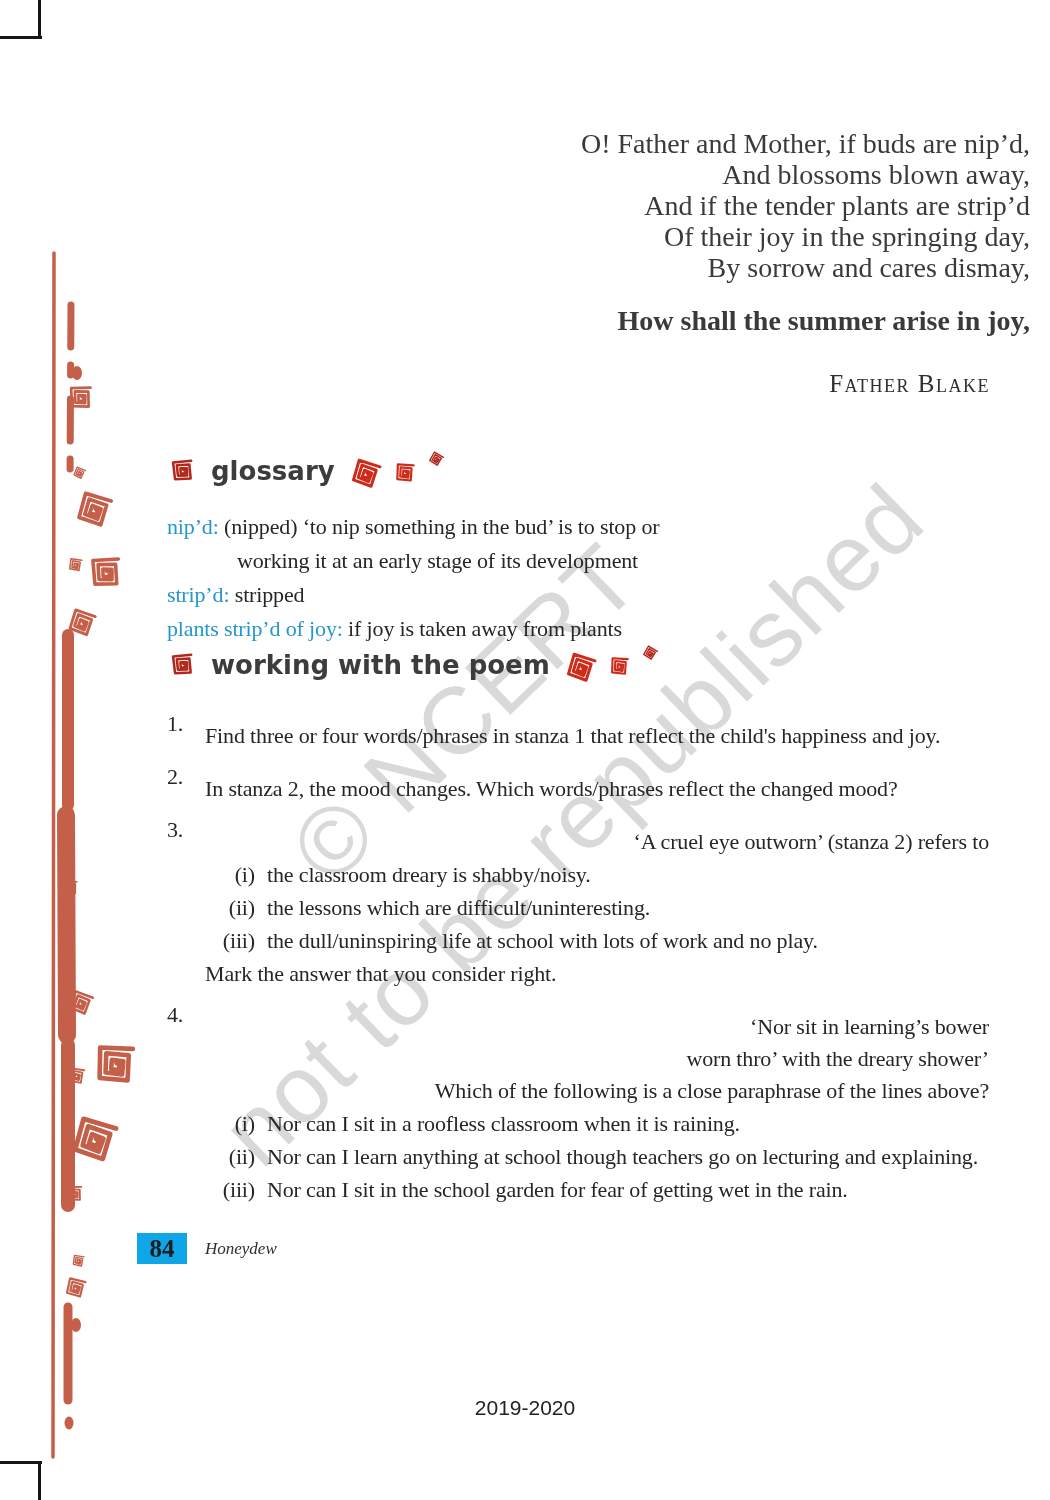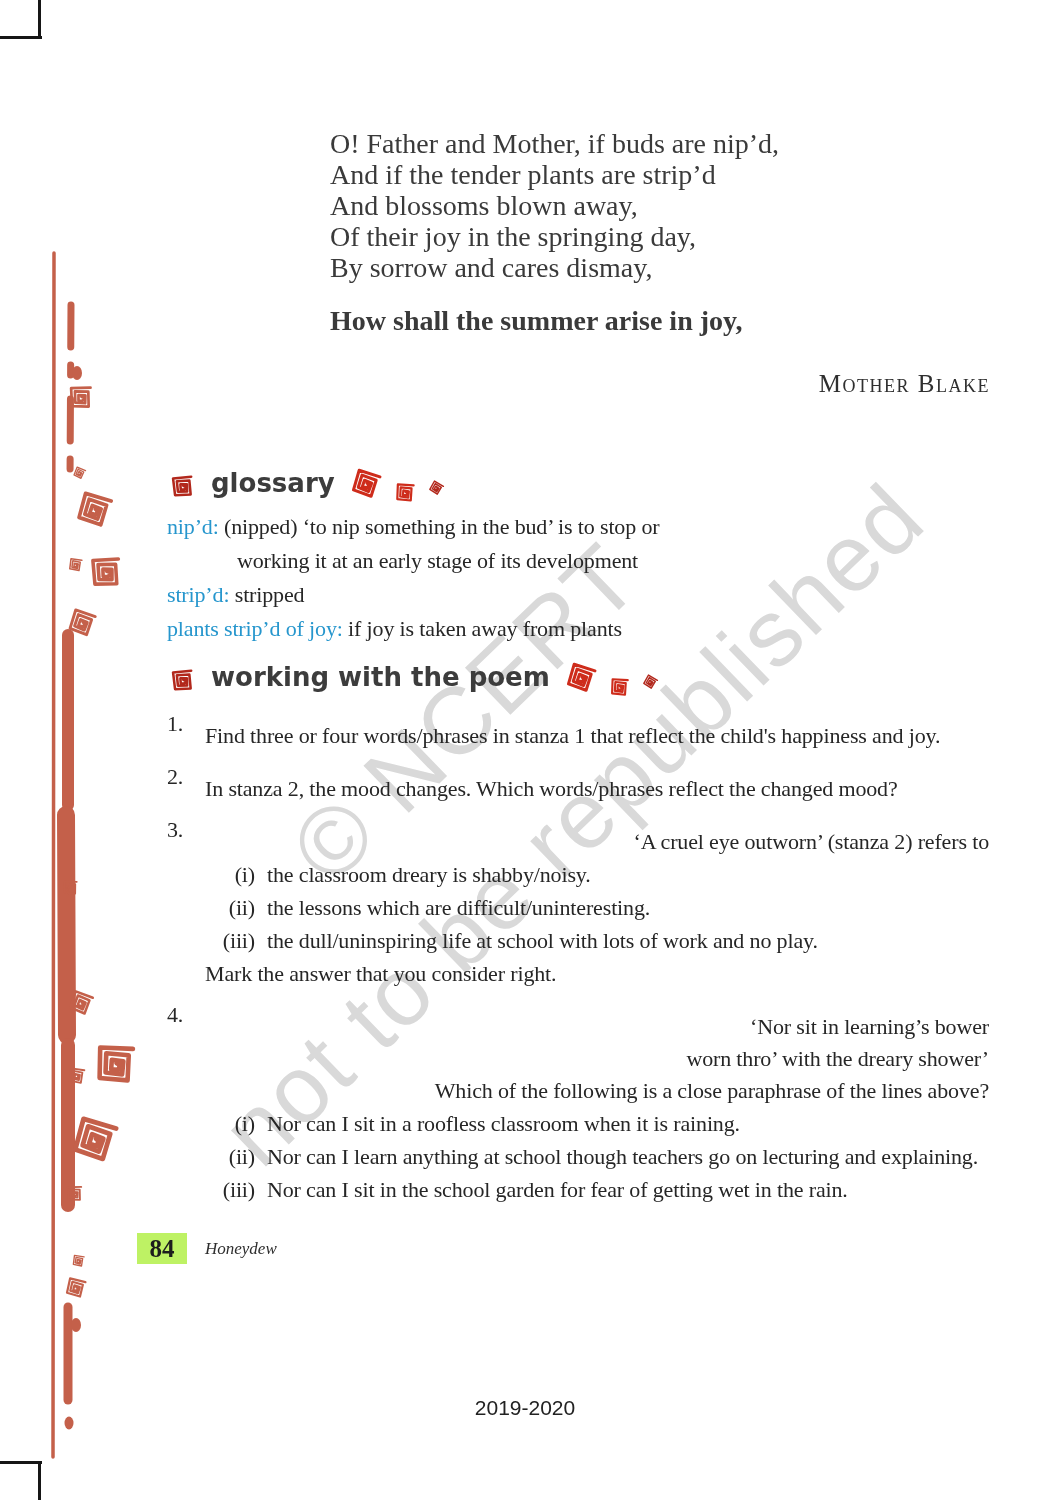--- a/index.html
+++ b/index.html
@@ -18,28 +18,28 @@
   .crop.tl-h{left:0;top:36px;width:42px;height:3px;}
   .crop.bl-h{left:0;top:1461px;width:42px;height:3px;}
   .crop.bl-v{left:38px;top:1461px;width:3px;height:39px;}
 
   
   .border-art{position:absolute;left:40px;top:245px;z-index:2;}
 
   
   .content{position:absolute;inset:0;z-index:2;}
 
-  .poem{position:absolute;top:128px;left:330px;width:700px;text-align:left;
+  .poem{position:absolute;top:128px;left:330px;width:700px;text-align:right;
         font-size:28px;line-height:31px;color:#3a3a3a;}
   .poem .stanza2{margin-top:22px;font-weight:bold;}
 
   .author-row{position:absolute;top:370px;left:330px;width:660px;text-align:right;
         font-variant:small-caps;font-size:25px;letter-spacing:1.5px;color:#2f2f2f;}
 
-  .section-head{display:flex;align-items:flex-end;gap:8px;height:46px;}
+  .section-head{display:flex;align-items:flex-start;gap:8px;height:46px;}
   .head-text{font-family:"DejaVu Sans",sans-serif;font-weight:700;font-size:26px;
         color:#3c3c3c;letter-spacing:0;padding:0 4px 4px 6px;}
   .spiral{display:inline-block;vertical-align:middle;}
   .sp-red{color:#ce2c1b;}
   .sp-dark{color:#b2281c;}
   .tilt-a{transform:rotate(-14deg);}
   .tilt-b{transform:rotate(9deg);}
   .tilt-c{transform:rotate(-5deg) translateY(4px);}
   .tilt-d{transform:rotate(22deg) translateY(-6px);}
 
@@ -53,21 +53,21 @@
   .q{display:flex;margin-bottom:9px;}
   .qnum{width:38px;flex:none;}
   .qbody{flex:1;text-align:justify;margin-top:12px;}
   .opt{display:flex;margin:1px 0;}
   .optlabel{width:50px;flex:none;text-align:right;padding-right:12px;}
   .opttext{flex:1;text-align:justify;}
   .qnote{margin-top:1px;}
   .qline{text-align:right;}
 
   .pagenum-row{position:absolute;top:1233px;left:137px;display:flex;align-items:center;}
-  .pagenum-box{background:#bef264;width:50px;height:31px;display:flex;
+  .pagenum-box{background:#0ea5e9;width:50px;height:31px;display:flex;
         align-items:center;justify-content:center;
         font-weight:700;font-size:25px;color:#1d1d1d;}
   .book-title{margin-left:18px;font-style:italic;font-size:17px;color:#2e2e2e;}
 
   .footer{position:absolute;top:1396px;left:0;width:1050px;text-align:center;
         font-family:"Liberation Sans",sans-serif;font-size:21px;color:#222;}
 </style>
 </head>
 <body>
 
@@ -116,30 +116,30 @@
     <use href="#spiral-path" transform="translate(34 949) rotate(-10) scale(0.22) translate(-50 -50)"></use>
     <use href="#spiral-path" transform="translate(38 1016) rotate(0) scale(0.16) translate(-50 -50)"></use>
     <use href="#spiral-path" transform="translate(35 1043) rotate(5) scale(0.26) translate(-50 -50)"></use>
   </g>
 </svg>
 
 <div class="content">
 
   <div class="poem">
     <div>O! Father and Mother, if buds are nip’d,</div>
+    <div>And blossoms blown away,</div>
     <div>And if the tender plants are strip’d</div>
-    <div>And blossoms blown away,</div>
     <div>Of their joy in the springing day,</div>
     <div>By sorrow and cares dismay,</div>
     <div class="stanza2">
       <div>How shall the summer arise in joy,</div>
     </div>
   </div>
 
-  <div class="author-row">Mother Blake</div>
+  <div class="author-row">Father Blake</div>
 
   <div class="glossary">
     <div class="section-head">
       <svg class="spiral sp-dark tilt-a" width="30" height="30" viewBox="0 0 100 100">
           <use href="#spiral-path"></use>
         </svg>
       <span class="head-text">glossary</span>
       <svg class="spiral sp-red tilt-b" width="36" height="36" viewBox="0 0 100 100">
           <use href="#spiral-path"></use>
         </svg>

